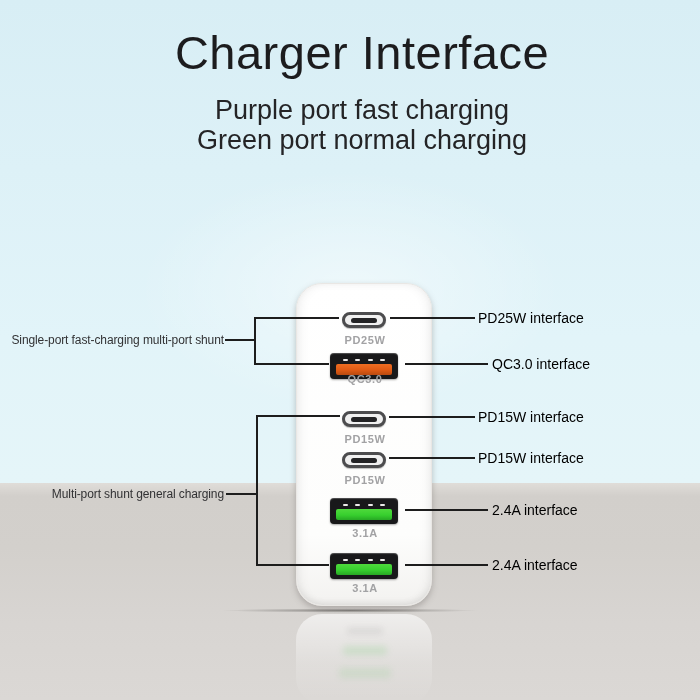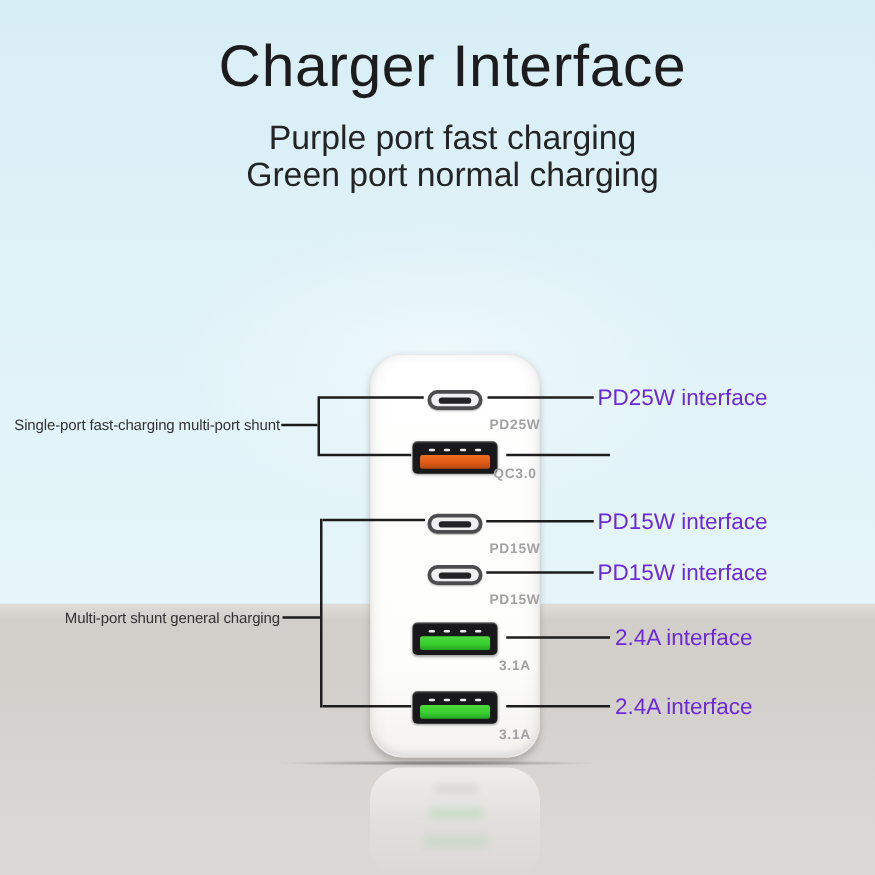--- a/index.html
+++ b/index.html
@@ -51,26 +51,26 @@
     width:68px;height:26px;border-radius:4px;background:#18181a;
     box-shadow:inset 0 1px 1px rgba(255,255,255,0.25),0 1px 2px rgba(0,0,0,0.35);
   }
   .pins{position:absolute;top:6px;left:13px;right:13px;display:flex;justify-content:space-between;}
   .pins span{width:5px;height:2px;border-radius:1px;background:#eceaea;display:block;}
   .tongue{position:absolute;left:6px;right:6px;bottom:4px;height:11px;border-radius:2px;}
   .tongue.orange{background:linear-gradient(180deg,#ef6d22 0%,#e05a14 55%,#b84a10 100%);}
   .tongue.green{background:linear-gradient(180deg,#4fd93c 0%,#37cf2e 55%,#27a824 100%);}
   .port-label{
     position:absolute;left:0;width:136px;text-align:center;
-    font-size:11px;font-weight:700;letter-spacing:0.6px;color:#a2a2a4;white-space:nowrap;padding-left:47px;
+    font-size:11px;font-weight:700;letter-spacing:0.6px;color:#a2a2a4;white-space:nowrap;
   }
   .cline{position:absolute;height:2px;background:#1d1d1d;}
   .vline{position:absolute;width:2px;background:#1d1d1d;}
   .r-label{
-    position:absolute;font-size:18px;line-height:20px;color:#6d28d9;white-space:nowrap;
+    position:absolute;font-size:14px;line-height:20px;color:#000000;white-space:nowrap;
   }
   .l-label{
     position:absolute;font-size:12px;line-height:16px;color:#323234;
     white-space:nowrap;letter-spacing:-0.1px;
   }
   .contact-shadow{
     position:absolute;left:200px;top:608px;width:300px;height:5px;
     background:radial-gradient(ellipse closest-side,rgba(50,48,45,0.5),rgba(50,48,45,0) 85%);
   }
   .reflection{
@@ -166,17 +166,18 @@
 
   <div class="vline" style="left:256px;top:415px;height:151px"></div>
   <div class="cline" style="left:258px;top:415px;width:82px"></div>
   <div class="cline" style="left:258px;top:564px;width:71px"></div>
   <div class="cline" style="left:226px;top:493px;width:30px"></div>
 
   <div class="l-label" style="right:476px;top:486px">Multi-port shunt general charging</div>
   <div class="l-label" style="right:476px;top:332px">Single-port fast-charging multi-port shunt</div>
 
   <div class="r-label" style="left:478px;top:308px">PD25W interface</div>
+  <div class="r-label" style="left:492px;top:354px">QC3.0 interface</div>
   <div class="r-label" style="left:478px;top:407px">PD15W interface</div>
   <div class="r-label" style="left:478px;top:448px">PD15W interface</div>
   <div class="r-label" style="left:492px;top:500px">2.4A interface</div>
   <div class="r-label" style="left:492px;top:555px">2.4A interface</div>
 </div>
 
 </body></html>

